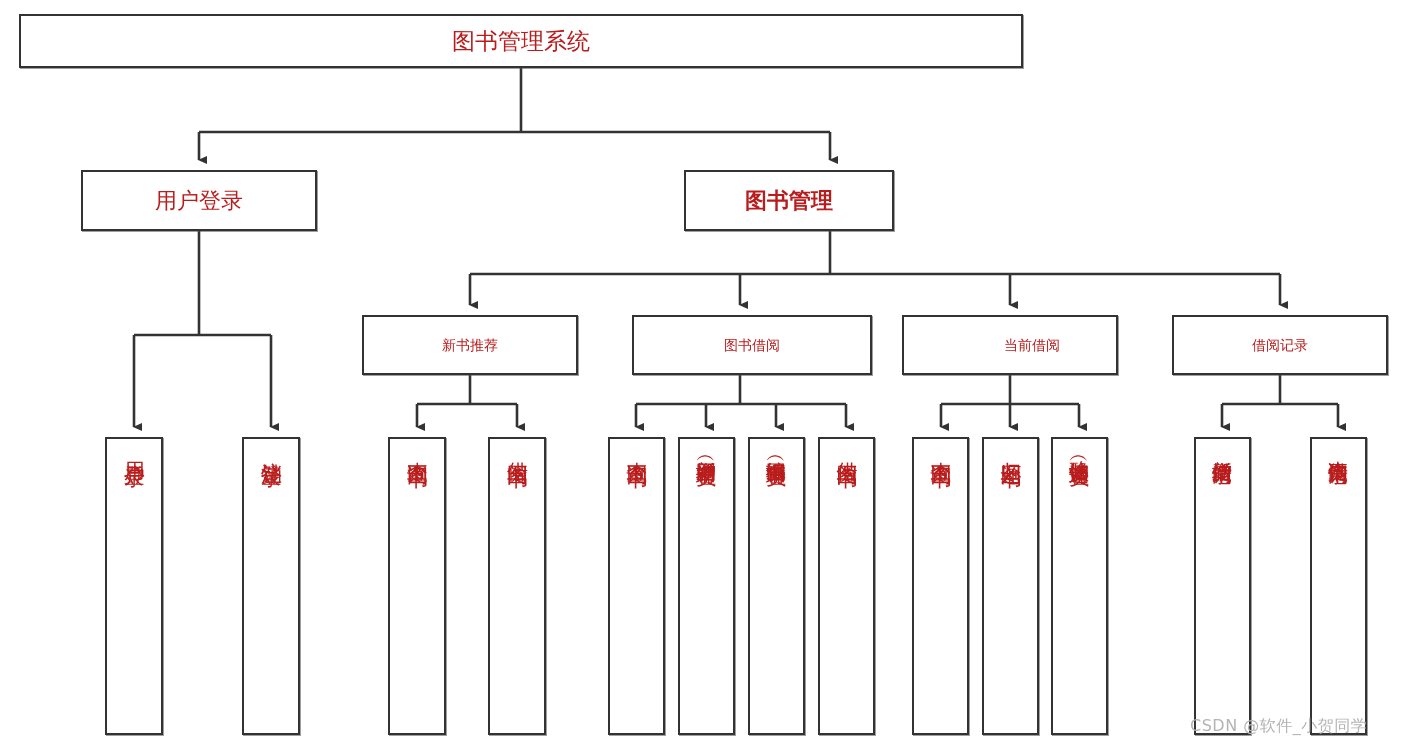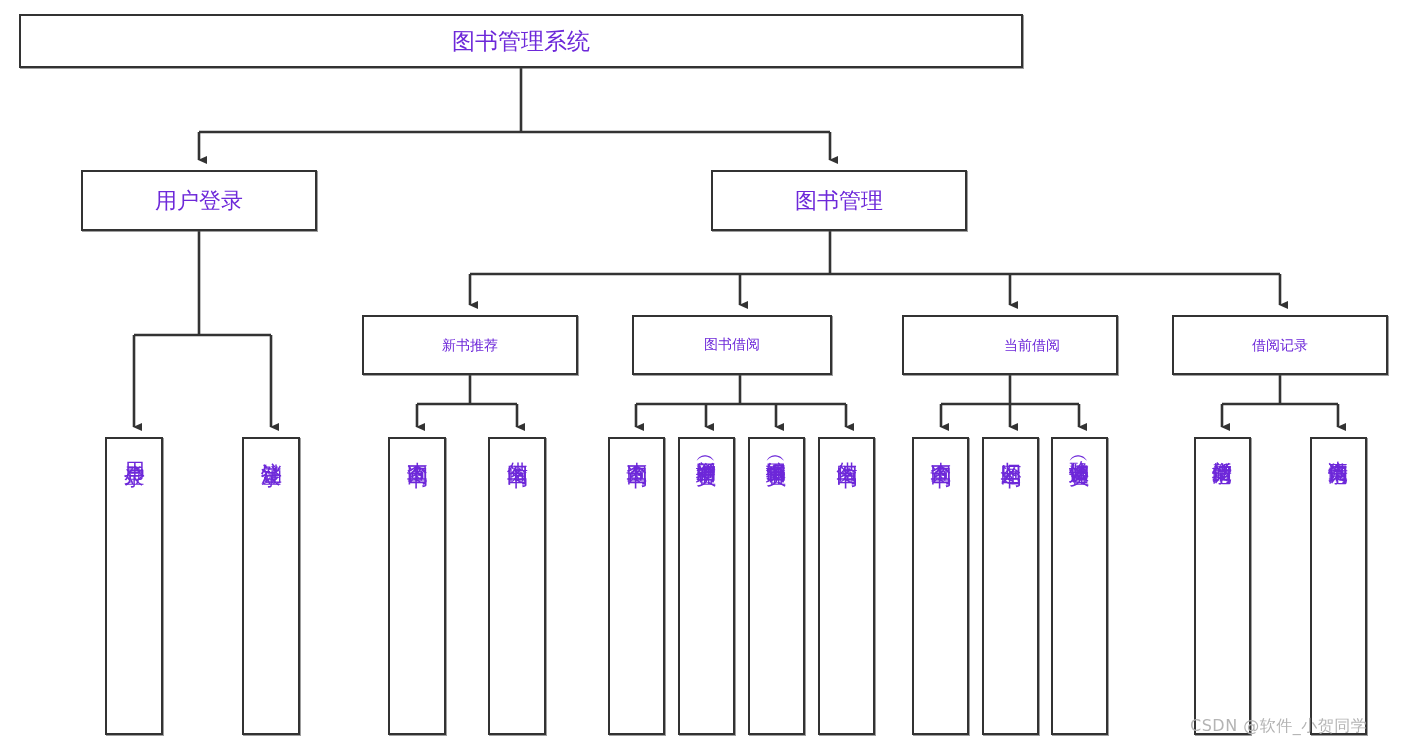--- a/index.html
+++ b/index.html
@@ -31,21 +31,21 @@
     box-sizing: border-box;
     background: #ffffff;
     border: 2px solid #333333;
     box-shadow: 1px 1px 0 0 rgba(80,80,80,0.55);
     display: flex;
     align-items: center;
     justify-content: center;
     z-index: 2;
   }
   .node-label {
-    color: #6d28d9;
+    color: #b91c1c;
     text-align: center;
     line-height: 1.15;
     white-space: nowrap;
   }
   .node-root .node-label {
     font-size: 23px;
   }
   .node-l2 .node-label {
     font-size: 22px;
   }
@@ -133,28 +133,28 @@
     </g>
   </svg>
 
   <div class="node node-root" style="left:19px; top:14px; width:1004px; height:54px;">
     <span class="node-label">图书管理系统</span>
   </div>
 
   <div class="node node-l2" style="left:81px; top:170px; width:236px; height:61px;">
     <span class="node-label">用户登录</span>
   </div>
-  <div class="node node-l2" style="left:711px; top:170px; width:256px; height:61px;">
+  <div class="node node-l2" style="left:684px; top:170px; width:210px; height:61px;font-weight:bold;">
     <span class="node-label">图书管理</span>
   </div>
 
   <div class="node node-l3" style="left:362px; top:315px; width:216px; height:60px;">
     <span class="node-label">新书推荐</span>
   </div>
-  <div class="node node-l3" style="left:632px; top:315px; width:200px; height:60px;font-family:Liberation Mono, monospace;">
+  <div class="node node-l3" style="left:632px; top:315px; width:240px; height:60px;">
     <span class="node-label">图书借阅</span>
   </div>
   <div class="node node-l3" style="left:902px; top:315px; width:216px; height:60px;padding-left:44px;">
     <span class="node-label">当前借阅</span>
   </div>
   <div class="node node-l3" style="left:1172px; top:315px; width:216px; height:60px;">
     <span class="node-label">借阅记录</span>
   </div>
 
   <div class="node node-leaf" style="left:105px; top:437px; width:58px; height:298px;">

